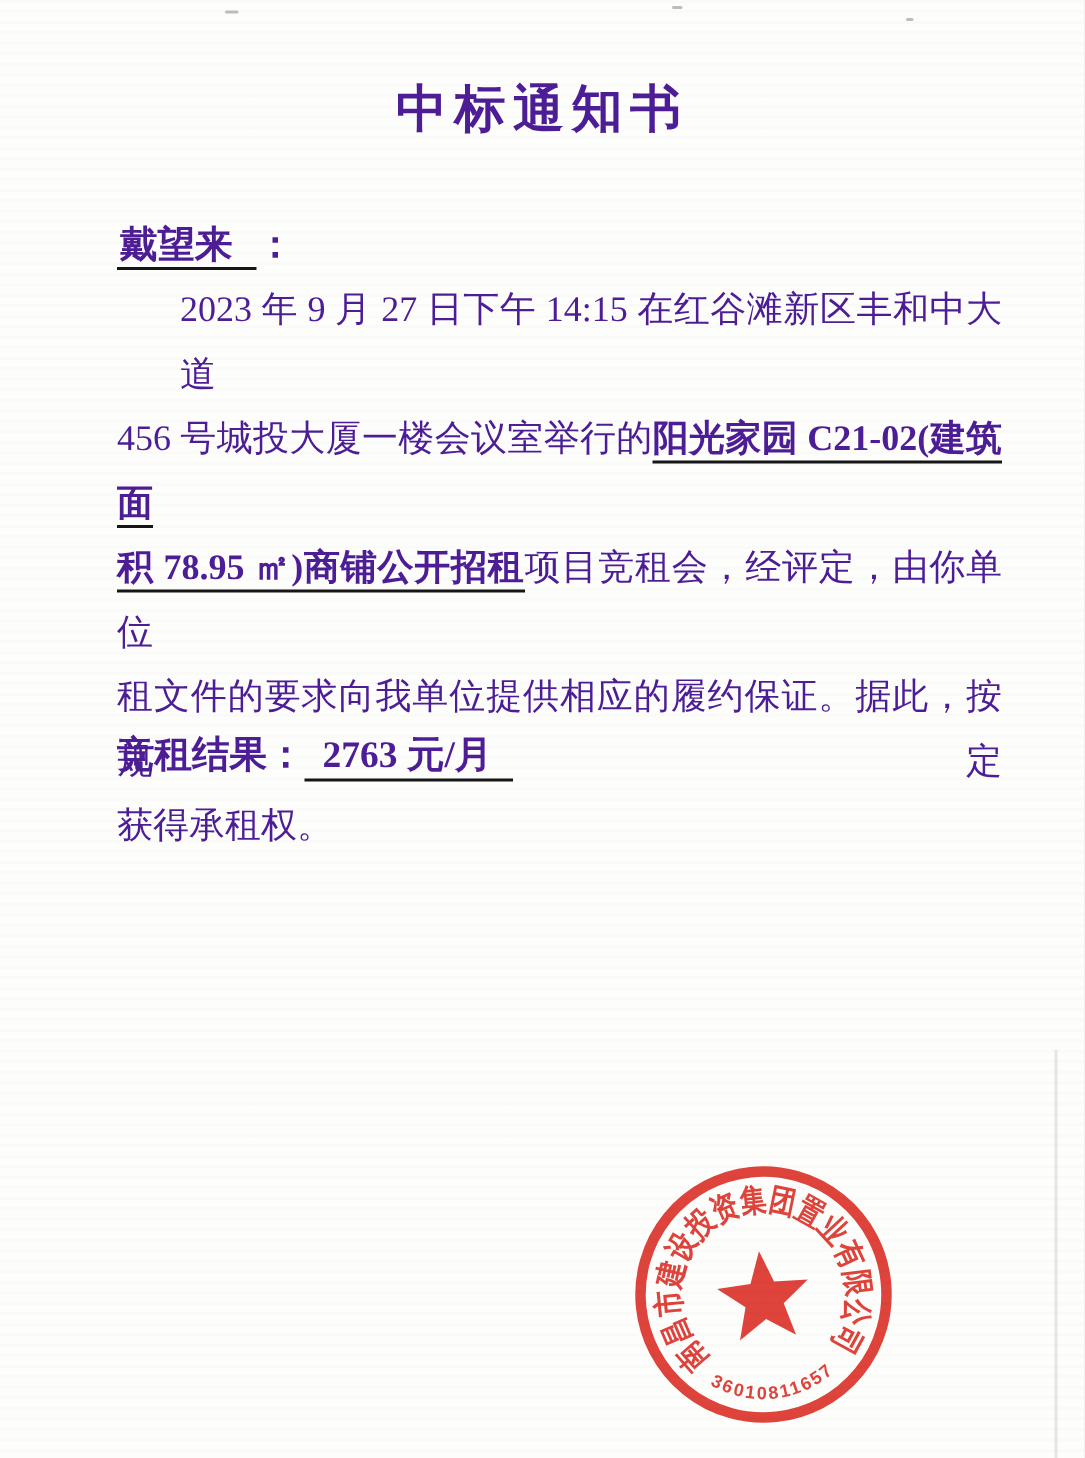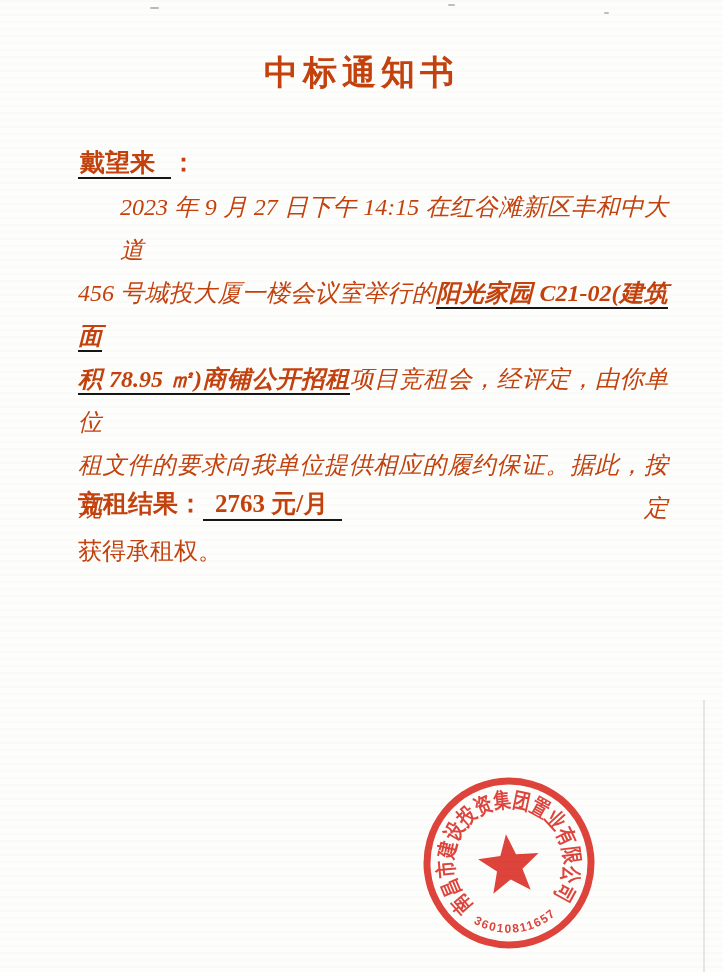--- a/index.html
+++ b/index.html
@@ -3,39 +3,39 @@
 <meta charset="utf-8">
 <style>
   html,body{margin:0;padding:0;background:#e8e8e8;}
   .page{
     position:relative;
     width:723px;height:972px;
     margin:0 auto;
     background:#fdfdfc;
     overflow:hidden;
     font-family:"Liberation Serif","DejaVu Serif",serif;
-    color:#c2410c;
+    color:#4c1d95;
     -webkit-font-smoothing:antialiased;
   }
   
   .page::before{
     content:"";position:absolute;inset:0;pointer-events:none;
     background:repeating-linear-gradient(180deg,rgba(0,0,0,0.012) 0 2px,rgba(0,0,0,0) 2px 7px);
   }
   .doc-title{
     position:absolute;top:50px;left:0;width:100%;
     text-align:center;font-size:34px;font-weight:700;letter-spacing:5px;
   }
   .recipient{position:absolute;left:78px;top:146px;font-size:25px;font-weight:700;}
   .recipient .name{border-bottom:2.5px solid #161616;padding:0 16px 1px 2px;text-align:center;}
   .textblock{position:absolute;left:78px;width:590px;font-size:24px;line-height:43px;}
   .body1{top:186px;}
   .notice{top:567px;}
   .line{white-space:nowrap;}
-  .line.just{white-space:normal;text-align:justify;text-align-last:justify;font-style:italic;}
+  .line.just{white-space:normal;text-align:justify;text-align-last:justify;}
   .indent{padding-left:42px;}
   .indent-sm{padding-left:37px;}
   .bold{font-weight:700;}
   .uline{border-bottom:2.5px solid #161616;padding-bottom:1px;}
   .result-line{position:absolute;left:78px;top:482px;font-size:25px;font-weight:700;line-height:43px;white-space:nowrap;}
   .result-line .value{border-bottom:2.5px solid #161616;padding:0 14px 2px 12px;text-align:center;}
   .lessor-line{position:absolute;left:224px;top:836px;font-size:24.5px;white-space:nowrap;}
   .date-line{position:absolute;left:405px;top:886px;font-size:24.5px;white-space:nowrap;}
   .seal{
     position:absolute;left:406px;top:760px;width:206px;height:206px;

